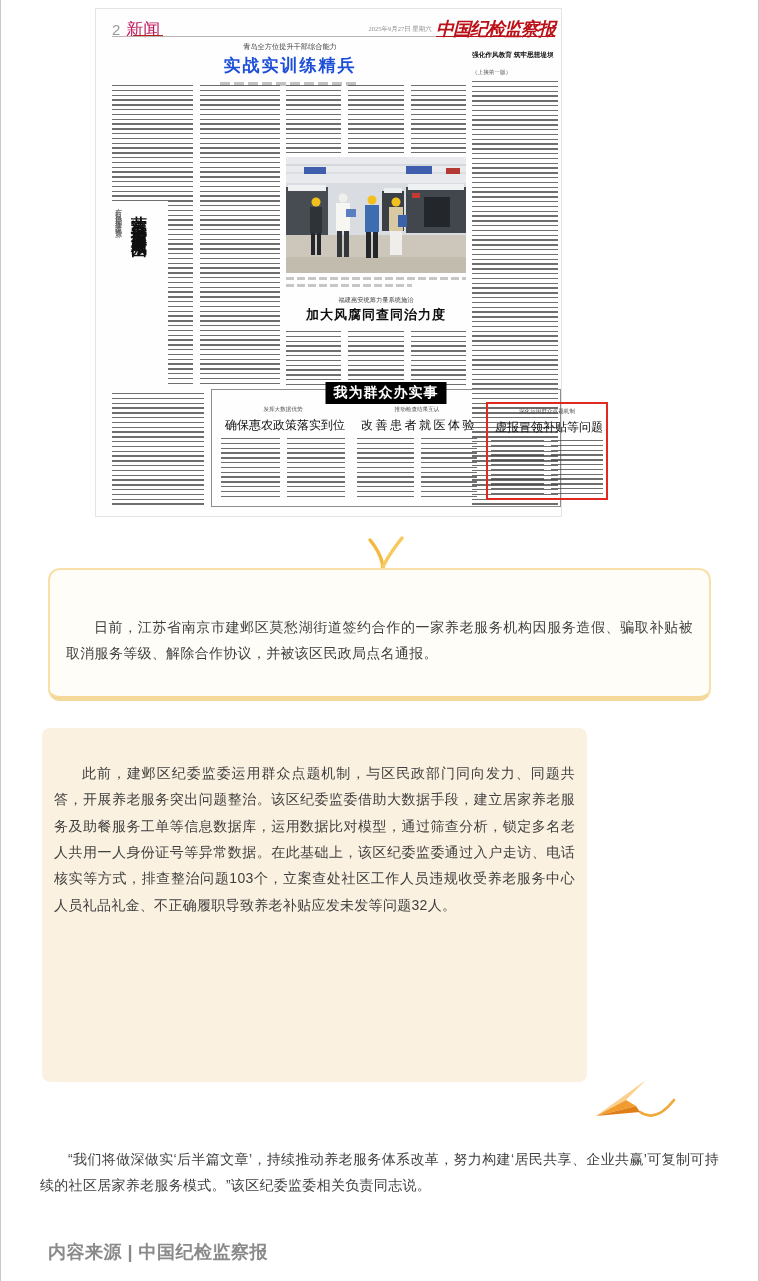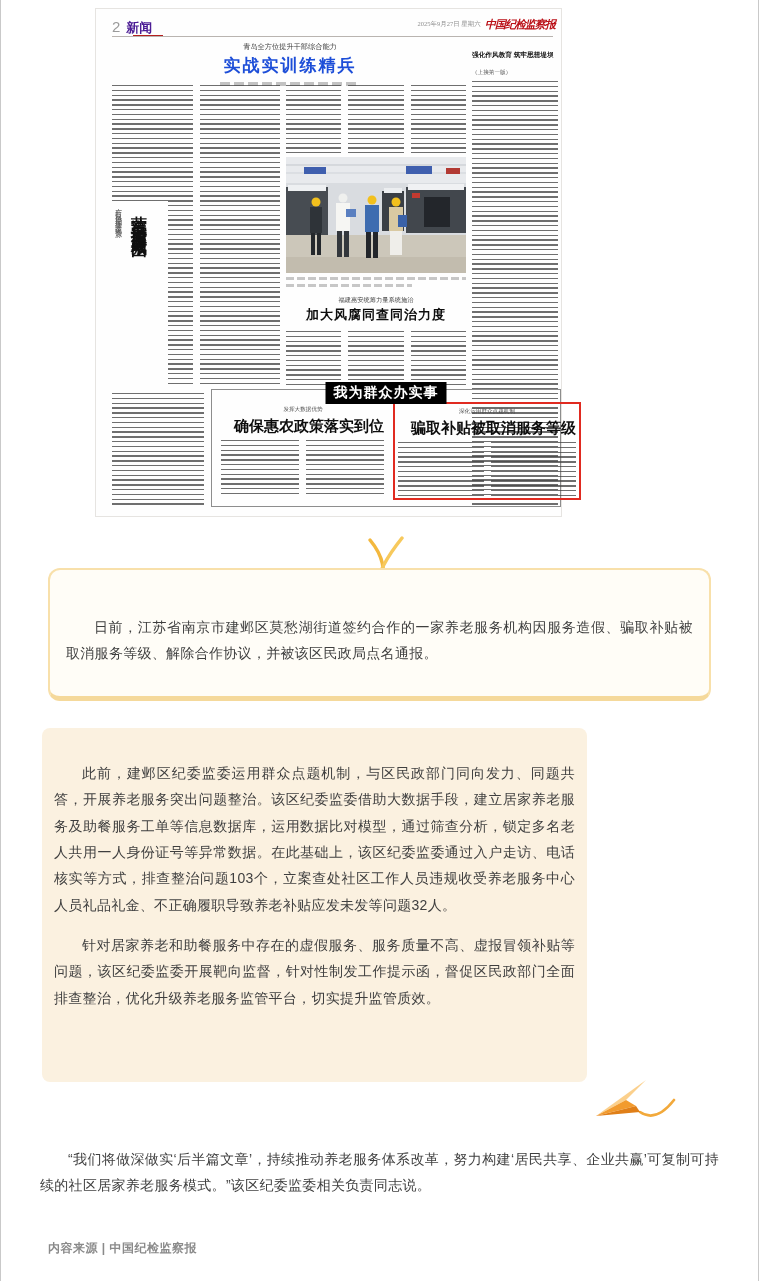--- a/index.html
+++ b/index.html
@@ -12,25 +12,25 @@
   
   #frame{position:absolute;inset:0;border-left:1px solid #c9c9c9;border-right:1px solid #c9c9c9;pointer-events:none;}
 
   
   #paper{
     position:absolute;left:95px;top:8px;width:467px;height:509px;
     background:#fefefe;border:1px solid #e6e4e1;box-sizing:border-box;
     font-family:"Liberation Serif","DejaVu Serif",serif;color:#1c1c1c;
   }
   .np-pagenum{font-size:15px;color:#9a9a9a;font-family:"Liberation Sans",sans-serif;}
-  .np-section{font-size:13px;font-weight:bold;color:#4c1d95;margin-left:6px;}
+  .np-section{font-size:17px;font-weight:normal;color:#be185d;margin-left:6px;}
   .np-rule{position:absolute;left:16px;right:8px;top:27px;height:1px;background:#b9b4b0;}
   .np-redline{position:absolute;left:37px;top:26px;width:30px;height:2px;background:#b5201f;}
   .np-dateline{font-size:9px;color:#8f8f8f;transform:scale(.72);transform-origin:right center;white-space:nowrap;}
-  .np-masthead{font-size:11px;font-weight:bold;color:#bb1118;font-style:italic;letter-spacing:-1px;white-space:nowrap;}
+  .np-masthead{font-size:18px;font-weight:bold;color:#bb1118;font-style:italic;letter-spacing:-1px;white-space:nowrap;text-decoration:underline;}
 
   .np-kicker{font-size:9px;color:#3a3a3a;transform:scale(.8);transform-origin:center;white-space:nowrap;}
   .np-headline-main{font-size:17px;font-weight:bold;letter-spacing:2px;color:#1d4ed8;white-space:nowrap;}
   .np-byline-bar{height:4px;background:repeating-linear-gradient(90deg,#9a9a9a 0 10px,transparent 10px 14px);opacity:.6;}
 
   
   .ft{background-image:repeating-linear-gradient(180deg,rgba(70,70,70,.78) 0,rgba(70,70,70,.78) 1.4px,transparent 1.4px,transparent 4.8px);}
   .cols{display:flex;gap:7px;}
   .cols > i{flex:1;display:block;}
 
@@ -43,21 +43,21 @@
 
   .caption-bar{height:3px;background:repeating-linear-gradient(90deg,#a9a9a9 0 8px,transparent 8px 11px);opacity:.65;margin-bottom:4px;}
 
   .np-k2{font-size:8px;color:#444;transform:scale(.78);transform-origin:center;white-space:nowrap;text-align:center;}
   .np-h2{font-size:13px;font-weight:bold;letter-spacing:1px;color:#0e0e0e;text-align:center;white-space:nowrap;}
 
   #npbox{position:absolute;left:115px;top:380px;width:350px;height:118px;border:1px solid #8d8d8d;box-sizing:border-box;display:flex;padding:12px 6px 6px 6px;gap:6px;}
   #npbanner{position:absolute;left:50%;top:-8px;transform:translateX(-50%);background:#000000;color:#fff;font-size:14px;font-weight:bold;padding:2px 8px;letter-spacing:1px;white-space:nowrap;font-family:"Liberation Sans",sans-serif;}
   .np-art{flex:1;display:flex;flex-direction:column;align-items:center;box-sizing:border-box;padding:2px 3px;}
   .np-art .np-k3{font-size:8px;color:#4a4a4a;transform:scale(.7);white-space:nowrap;}
-  .np-art .np-h3{font-size:15px;font-weight:bold;color:#0d0d0d;white-space:nowrap;margin:2px 0 4px 13px;}
+  .np-art .np-h3{font-size:12px;font-weight:normal;color:#0d0d0d;white-space:nowrap;margin:2px 0 4px 4px;}
   .np-art .ftwrap{width:100%;flex:1;}
   .np-art.hl{border:2px solid #e02a20;}
   .np-h3.sp{letter-spacing:2.5px;}
 
   
   .cn-text{
     font-size:14px;line-height:1.88;color:#3f3f3f;text-align:justify;
     text-indent:2em;letter-spacing:.3px;
     font-family:"Liberation Sans","DejaVu Sans",sans-serif;
   }
@@ -67,21 +67,21 @@
     border-bottom:5px solid #f5d99b;border-radius:12px;
     padding:44px 16px 10px 16px;overflow:hidden;
   }
   #box2{
     position:absolute;left:42px;top:728px;width:545px;height:354px;box-sizing:border-box;
     background:#fbf1e0;border-radius:8px;padding:32px 12px 10px 12px;overflow:hidden;
   }
   #box2 .cn-text + .cn-text{margin-top:14px;}
   #quote{position:absolute;left:40px;top:1146px;width:679px;}
   #source{
-    position:absolute;left:48px;top:1240px;font-size:12px;font-weight:bold;color:#8a8a8a;
+    position:absolute;left:48px;top:1240px;font-size:18px;font-weight:bold;color:#8a8a8a;
     letter-spacing:.5px;font-family:"Liberation Sans",sans-serif;
   }
   p{margin:0;}
 </style>
 </head>
 <body>
 
 <div id="frame"></div>
 
 <div id="paper">
@@ -195,24 +195,32 @@
 
     <div class="np-art">
       <span class="np-k3">发挥大数据优势</span>
       <span class="np-h3">确保惠农政策落实到位</span>
       <span class="ftwrap cols">
           <i class="ft"></i>
           <i class="ft"></i>
         </span>
     </div>
 
+    <div class="np-art">
+      <span class="np-k3">推动检查结果互认</span>
+      <span class="np-h3 sp">改善患者就医体验</span>
+      <span class="ftwrap cols">
+          <i class="ft"></i>
+          <i class="ft"></i>
+        </span>
+    </div>
 
     <div class="np-art hl">
       <span class="np-k3">深化运用群众点题机制</span>
-      <span class="np-h3">骗取补贴被取消服务等级</span>
+      <span class="np-h3">虚报冒领补贴等问题</span>
       <span class="ftwrap cols">
           <i class="ft"></i>
           <i class="ft"></i>
         </span>
     </div>
   </div>
 </div>
 
 <svg class="abs" style="left:350px;top:536px;" width="70" height="72" viewBox="0 0 70 72">
   <defs>
@@ -226,21 +234,20 @@
   <path d="M52,2 Q28,32 27,50" stroke="#f7c95c" stroke-width="3.5" fill="none" stroke-linecap="round"></path>
   <circle cx="30" cy="59" r="8.5" fill="url(#ballg)"></circle>
 </svg>
 
 <div id="box1">
   <p class="cn-text">日前，江苏省南京市建邺区莫愁湖街道签约合作的一家养老服务机构因服务造假、骗取补贴被取消服务等级、解除合作协议，并被该区民政局点名通报。</p>
 </div>
 
 <div id="box2">
   <p class="cn-text">此前，建邺区纪委监委运用群众点题机制，与区民政部门同向发力、同题共答，开展养老服务突出问题整治。该区纪委监委借助大数据手段，建立居家养老服务及助餐服务工单等信息数据库，运用数据比对模型，通过筛查分析，锁定多名老人共用一人身份证号等异常数据。在此基础上，该区纪委监委通过入户走访、电话核实等方式，排查整治问题103个，立案查处社区工作人员违规收受养老服务中心人员礼品礼金、不正确履职导致养老补贴应发未发等问题32人。</p>
-  <p class="cn-text">针对居家养老和助餐服务中存在的虚假服务、服务质量不高、虚报冒领补贴等问题，该区纪委监委开展靶向监督，针对性制发工作提示函，督促区民政部门全面排查整治，优化升级养老服务监管平台，切实提升监管质效。</p>
 </div>
 
 <svg class="abs" style="left:590px;top:1076px;" width="95" height="48" viewBox="0 0 95 48">
   <path d="M50,36 Q66,47 84,24" stroke="#f2a93b" stroke-width="2.6" fill="none" stroke-linecap="round"></path>
   <polygon points="6,40 56,4 36,24" fill="#fbd08c"></polygon>
   <polygon points="6,40 36,24 46,30" fill="#f29b2e"></polygon>
   <polygon points="6,40 46,30 50,36" fill="#e07f18"></polygon>
 </svg>
 
 <div id="quote">

